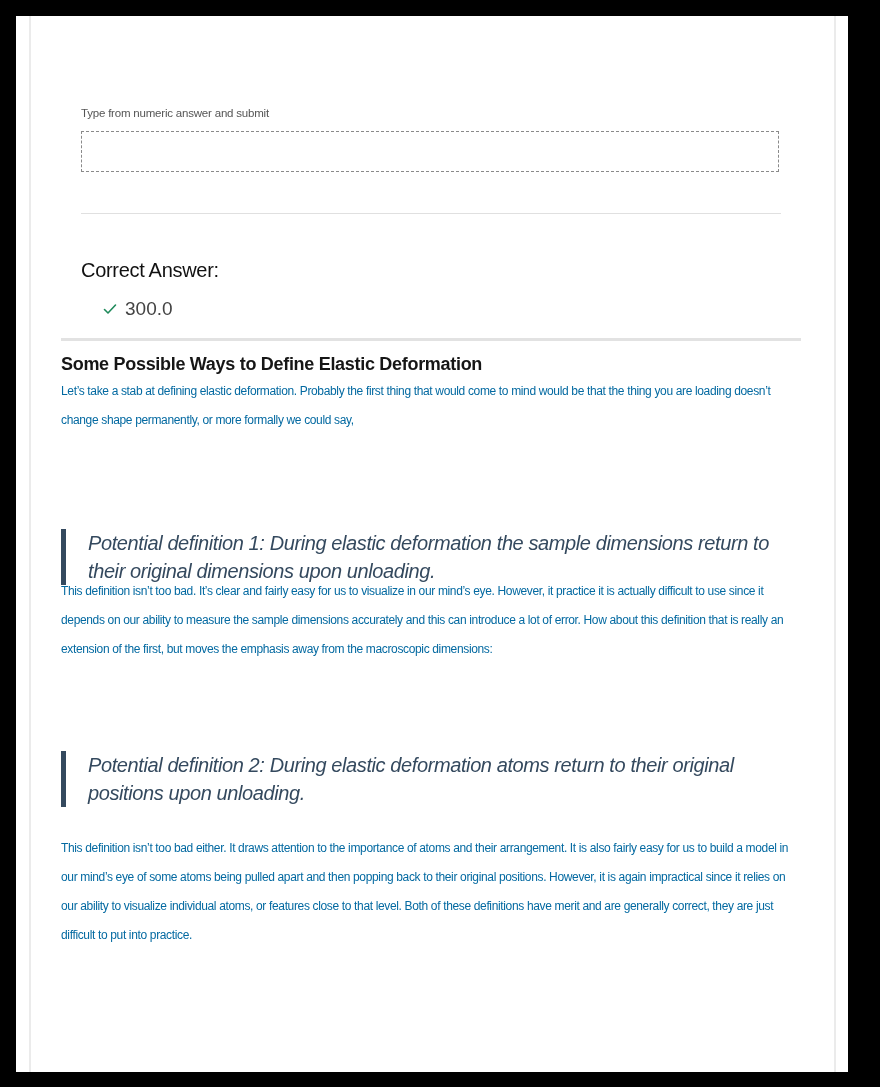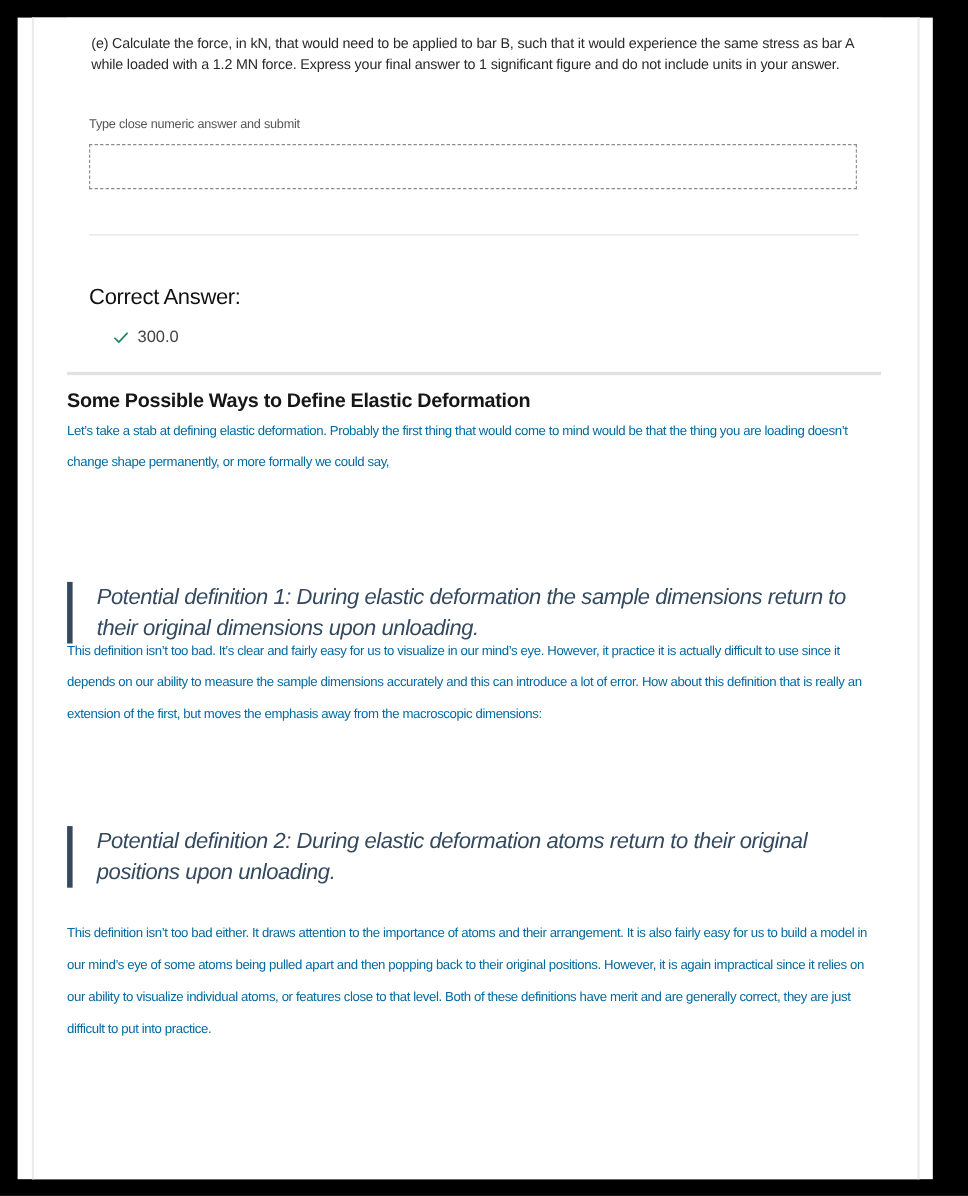--- a/index.html
+++ b/index.html
@@ -100,21 +100,21 @@
       display: flex;
       align-items: center;
       gap: 8px;
     }
     .check-icon {
       width: 14px;
       height: 14px;
       display: inline-block;
     }
     .correct-value {
-      font-size: 15px;
+      font-size: 19px;
       color: #444444;
     }
     
     .content {
       position: absolute;
       left: 30px;
       top: 0;
       width: 742px;
     }
     .section-title {
@@ -153,22 +153,21 @@
       letter-spacing: -0.4px;
     }
   </style>
 </head>
 <body>
 
 <div class="viewport">
   <div class="page">
 
     <div class="question-card">
-      <p class="question-text">(e) Calculate the force, in kN, that would need to be applied to bar B, such that it would experience the same stress as bar A while loaded with a 1.2 MN force. Express your final answer to 1 significant figure and do not include units in your answer.</p>
-      <div class="input-label">Type close numeric answer and submit</div>
+      <div class="input-label">Type from numeric answer and submit</div>
       <input class="answer-input" type="text" placeholder="" style="">
       <div class="divider"></div>
       <h2 class="correct-title">Correct Answer:</h2>
       <div class="correct-row">
         <span class="check-icon">
           <svg width="14" height="14" viewBox="0 0 14 14">
             <path d="M1.5 7.5 L5 11 L12.5 3" fill="none" stroke="#1f8a5b" stroke-width="1.6" stroke-linecap="round" stroke-linejoin="round"></path>
           </svg>
         </span>
         <span class="correct-value">300.0</span>

